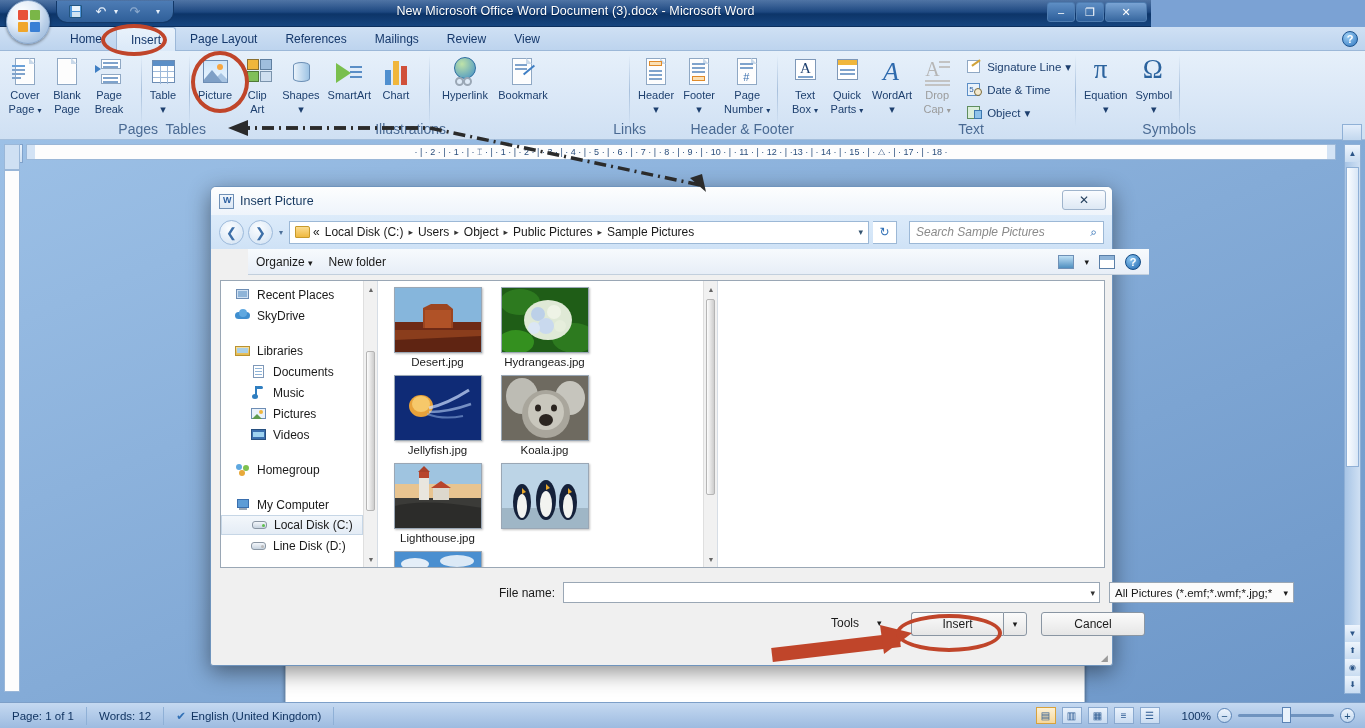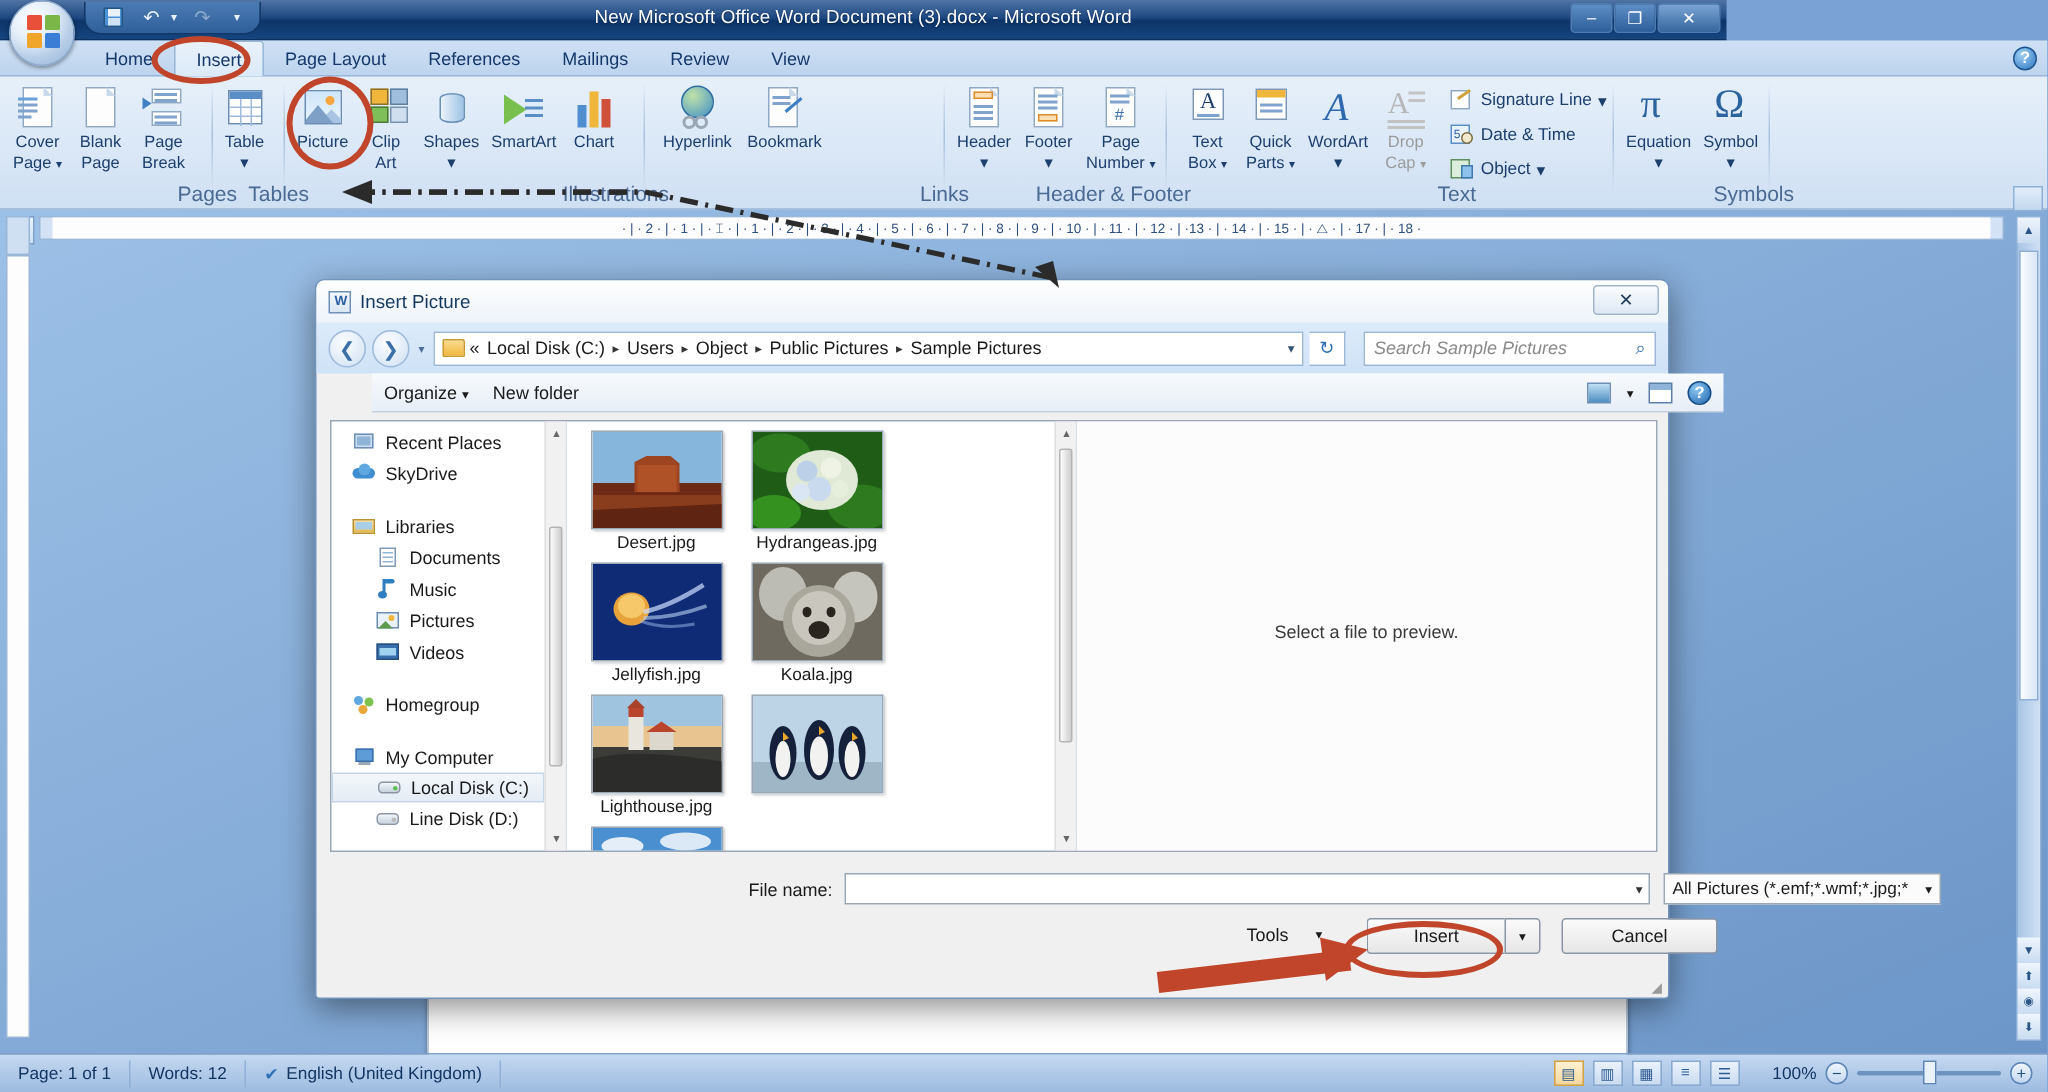--- a/index.html
+++ b/index.html
@@ -902,23 +902,20 @@
         </div>
 
       </div>
       <div class="fscroll">
         <div class="nsb" style="top:0">▲</div>
         <div class="fsthumb"></div>
         <div class="nsb" style="bottom:0">▼</div>
       </div>
     </div>
 
-    <div class="preview">
-      <div class="ptext">Select a file to preview.</div>
-    </div>
   </div>
 
   <div class="dlg-foot">
     <div class="fn-label">File name:</div>
     <div class="fn-input">
       <span class="fn-caret">▾</span>
     </div>
     <div class="ftype">
       <span>All Pictures (*.emf;*.wmf;*.jpg;*</span>
       <span class="car">▾</span>

